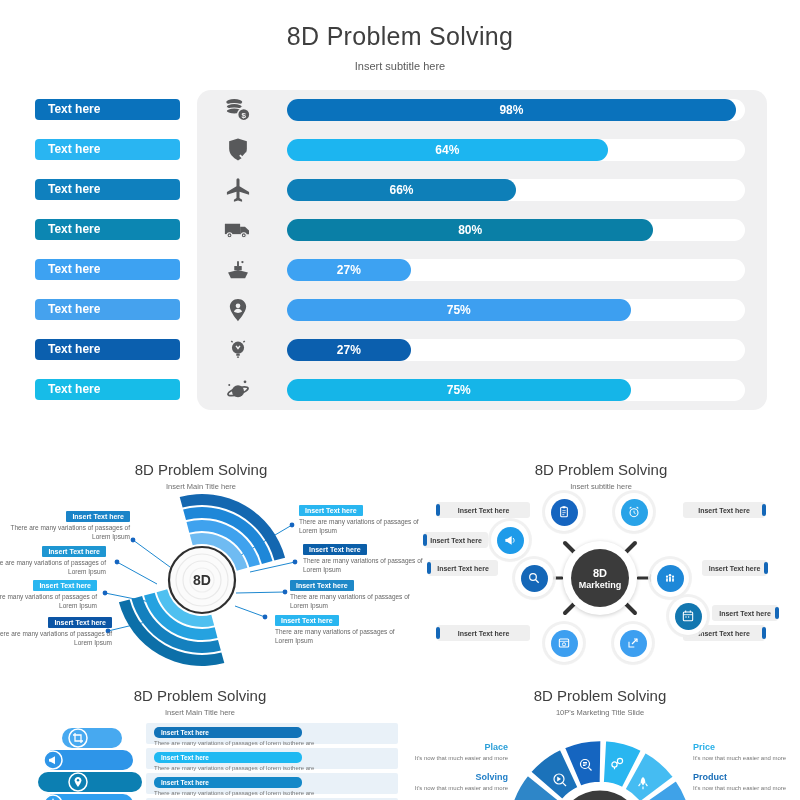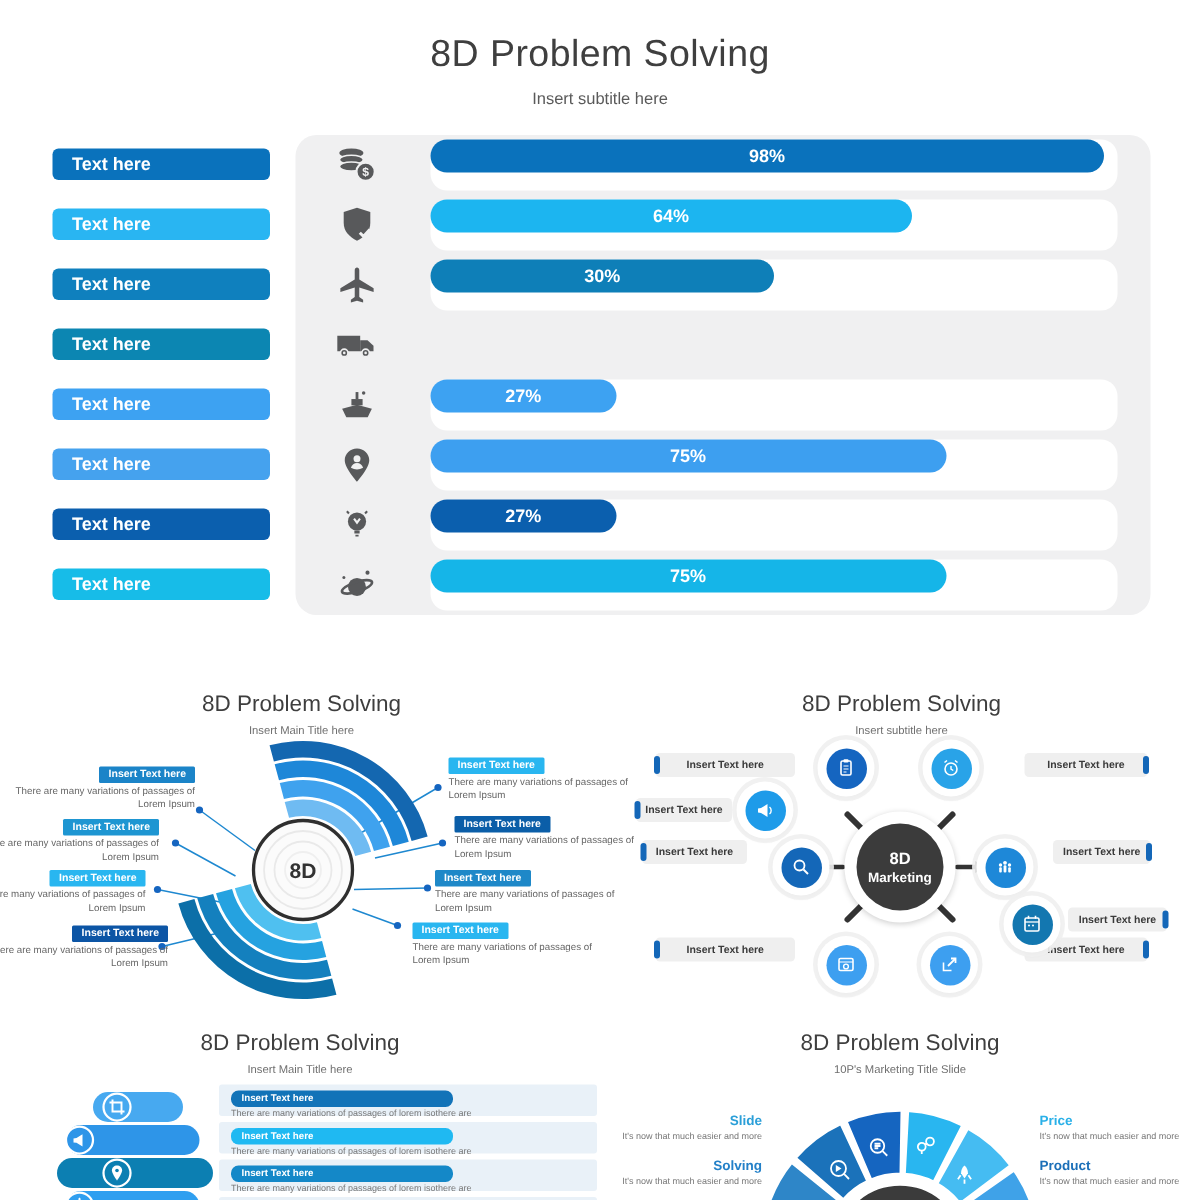--- a/index.html
+++ b/index.html
@@ -14,21 +14,21 @@
 
   
   .btncol{position:absolute;left:35px;top:99px;width:145px;}
   .tbtn{width:145px;height:21px;margin-bottom:19px;border-radius:4px;
         color:#fff;font-size:12px;font-weight:bold;line-height:21px;padding-left:13px;
         box-sizing:border-box;}
   .panel{position:absolute;left:197px;top:90px;width:570px;height:320px;
          background:#F0F0F1;border-radius:14px;}
   .prow{display:flex;align-items:center;height:40px;padding-left:25px;}
   .picon{width:32px;height:32px;display:flex;align-items:center;justify-content:center;flex:0 0 32px;}
-  .track{margin-left:33px;width:458px;height:34px;background:#ffffff;border-radius:11px;}
+  .track{margin-left:33px;width:458px;height:22px;background:#ffffff;border-radius:11px;}
   .fill{height:22px;border-radius:11px;display:flex;align-items:center;justify-content:center;}
   .pval{color:#fff;font-size:12px;font-weight:bold;}
 
   
   .thumb{position:absolute;}
   .thumb h2{margin:0;text-align:center;font-size:15px;font-weight:500;color:#3e3e3e;}
   .thumb .tsub{text-align:center;font-size:7.5px;color:#6f6f6f;margin-top:4px;}
 
   
   .t1{left:30px;top:455px;width:342px;height:217px;}
@@ -134,38 +134,43 @@
   </div>
 
   <div class="prow">
     <span class="picon">
       <svg width="28" height="28" viewBox="0 0 24 24">
         <path d="M21.5 16v-2.2l-8.2-5V3.5C13.3 2.7 12.7 2 12 2s-1.3.7-1.3 1.5v5.3l-8.2 5V16l8.2-2.6v5.4l-2.2 1.6V22l3.5-1 3.5 1v-1.6l-2.2-1.6v-5.4z" fill="#58595B"></path>
       </svg>
     </span>
     <div class="track">
       <div class="fill" style="background: rgb(14, 127, 184); width: 50%;">
-        <span class="pval">30%</span>
+        <span class="pval">66%</span>
       </div>
     </div>
   </div>
 
   <div class="prow">
     <span class="picon">
       <svg width="30" height="30" viewBox="0 0 24 24">
         <g fill="#58595B">
           <path d="M1.5 7h12.2v8.3H1.5z"></path>
           <path d="M13.7 9.4h3.9l3.2 3v2.9h-7.1z"></path>
           <circle cx="5.2" cy="16.2" r="2" stroke="#F0F0F1" stroke-width="0.9"></circle>
           <circle cx="16.6" cy="16.2" r="2" stroke="#F0F0F1" stroke-width="0.9"></circle>
         </g>
         <circle cx="5.2" cy="16.2" r="0.7" fill="#F0F0F1"></circle>
         <circle cx="16.6" cy="16.2" r="0.7" fill="#F0F0F1"></circle>
       </svg>
     </span>
+    <div class="track">
+      <div class="fill" style="background: rgb(10, 127, 166); width: 80%;">
+        <span class="pval">80%</span>
+      </div>
+    </div>
   </div>
 
   <div class="prow">
     <span class="picon">
       <svg width="28" height="28" viewBox="0 0 24 24">
         <g fill="#58595B">
           <path d="M3.5 14.2l8.5-2.3 8.5 2.3-2.4 4.8H5.9z"></path>
           <path d="M8.8 8.6h6.4v3.6H8.8z"></path>
           <path d="M11.2 4.6h1.6v4h-1.6z"></path>
           <circle cx="15.8" cy="5.2" r="1"></circle>
@@ -524,21 +529,21 @@
           <path d="M-0.6 -0.4L1.2 -0.2M-2.5 4.1v2.2"></path>
       </g>
       <g transform="translate(43,-50)">
         <path d="M0 -6c1.6 1.3 2.3 3.2 2.3 5.2L0 2.6-2.3 -0.8c0-2 .7-3.9 2.3-5.2z" fill="#fff" stroke="none"></path>
         <path d="M-2.6 0.5l-1.8 2.6M2.6 0.5l1.8 2.6M0 3.4v2.8"></path>
       </g>
     </g>
   </svg>
 
   <div class="mlab lft" style="right:292px;top:57px;">
-    <div class="mname" style="color: rgb(43, 159, 216);">Slide</div>
+    <div class="mname" style="color: rgb(43, 159, 216);">Place</div>
     <div>It's now that much easier and more</div>
   </div>
   <div class="mlab lft" style="right:292px;top:87px;">
     <div class="mname" style="color: rgb(35, 128, 200);">Solving</div>
     <div>It's now that much easier and more</div>
   </div>
   <div class="mlab rgt" style="left:293px;top:57px;">
     <div class="mname" style="color: rgb(41, 176, 232);">Price</div>
     <div>It's now that much easier and more</div>
   </div>

